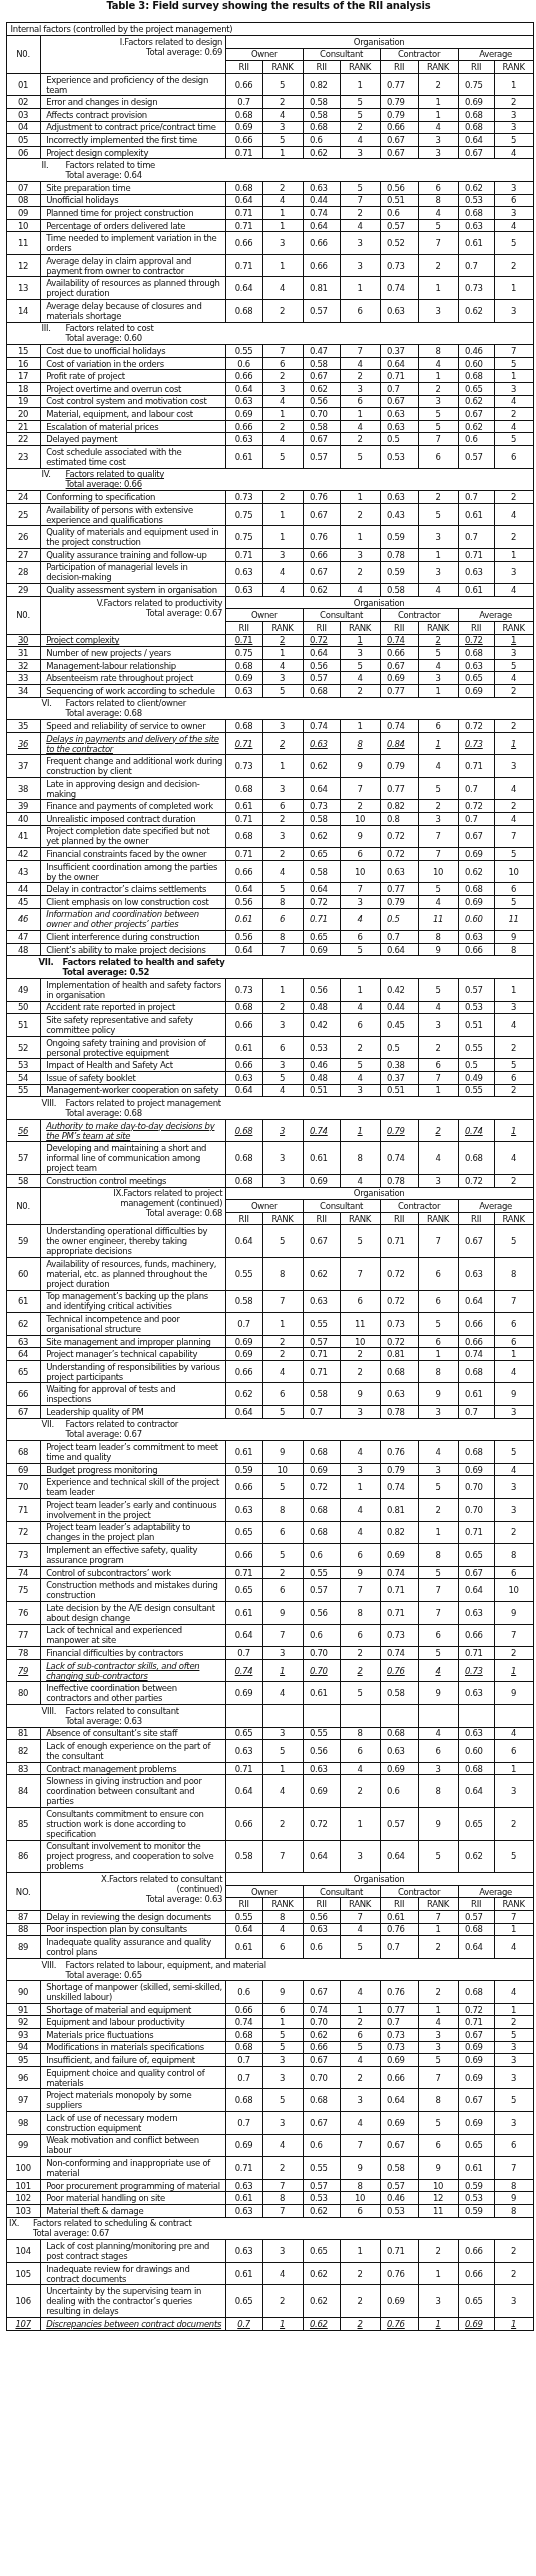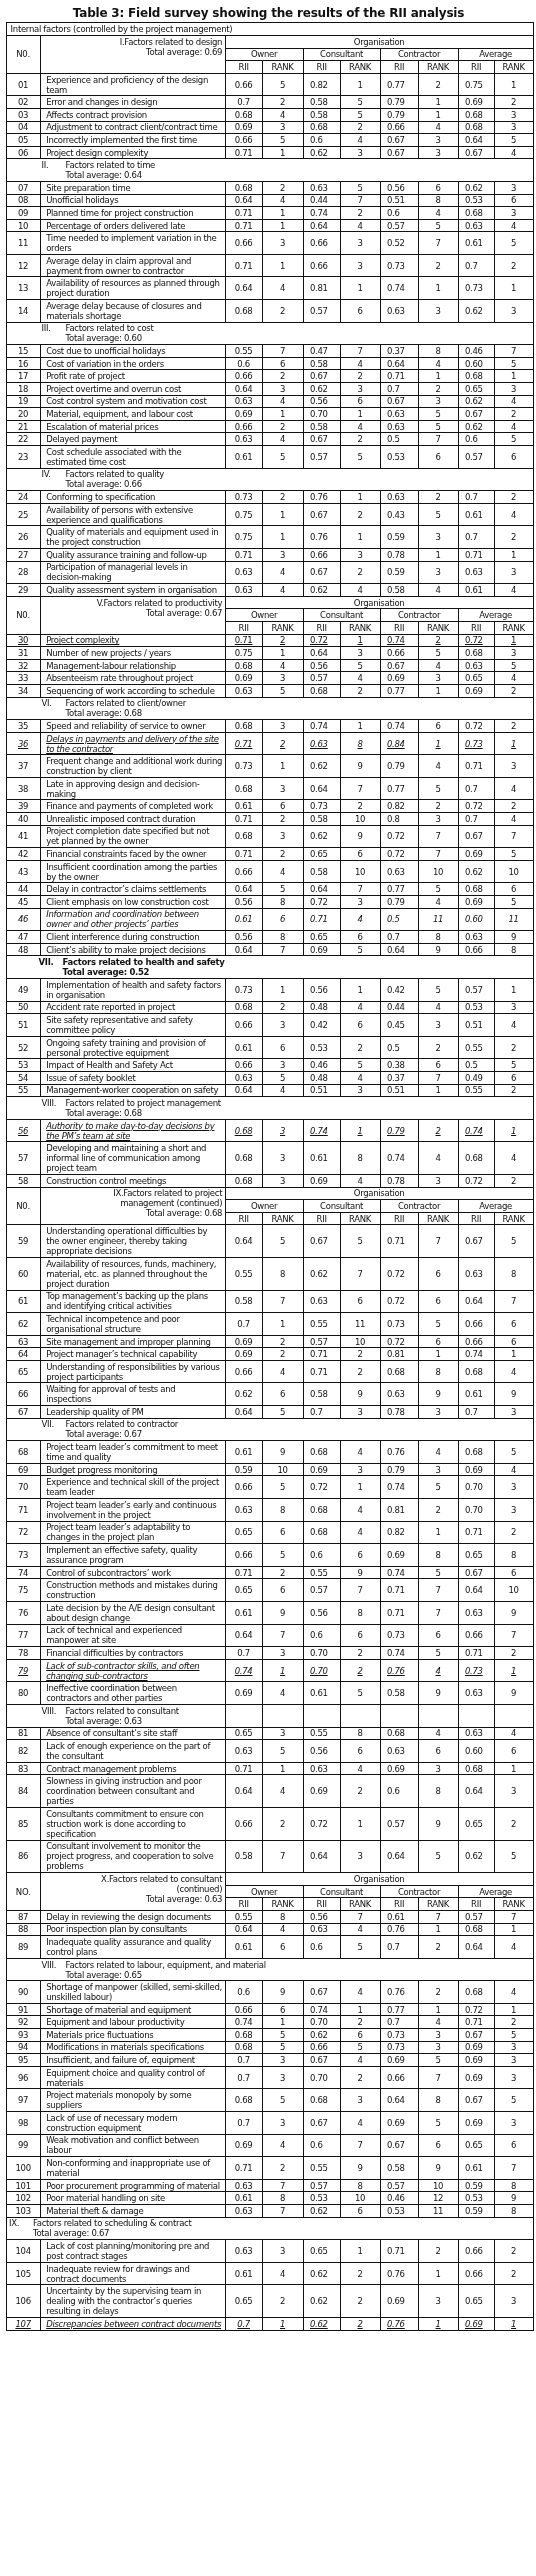--- a/index.html
+++ b/index.html
@@ -1,17 +1,17 @@
 <!DOCTYPE html>
 <html style="font-size:12.8px"><head>
 <meta charset="utf-8">
 <style>
   html, body { margin: 0; padding: 0; background: #ffffff; }
   body { width: 537px; font-family: "DejaVu Sans", sans-serif; color: #111; }
-  .title { text-align: center; font-weight: bold; font-size: 12px; padding-top: 6px; height: 22.4px; box-sizing: border-box; letter-spacing: -0.2px; }
+  .title { text-align: center; font-weight: bold; font-size: 10px; padding-top: 0; height: 22.4px; box-sizing: border-box; letter-spacing: -0.2px; }
   table { border-collapse: collapse; margin-left: 5.6px; width: 525px; table-layout: fixed; font-size: 8.5px; line-height: 10px; letter-spacing: -0.3px; border-radius: 13px; }
   td { border: 0.8px solid #111; padding: 0.8px 2.4px; vertical-align: middle; }
   td.no { text-align: center; }
   td.f { text-align: left; padding-left: 5.6px; }
   td.v { text-align: center; }
   td.v.l { text-align: left; padding-left: 6.4px; }
   .hd td { text-align: center; }
   .hd td.sechead { text-align: right; vertical-align: top; padding-left: 4.8px; }
   .sec td { border-left: 0.8px solid #111; border-right: 0.8px solid #111; }
   .secnum { display: inline-block; width: 24px; }
@@ -101,21 +101,21 @@
         <td class="v"><span class="">4</span></td>
         <td class="v l"><span class="">0.58</span></td>
         <td class="v"><span class="">5</span></td>
         <td class="v l"><span class="">0.79</span></td>
         <td class="v"><span class="">1</span></td>
         <td class="v l"><span class="">0.68</span></td>
         <td class="v"><span class="">3</span></td>
       </tr>
       <tr>
         <td class="no"><span class="">04</span></td>
-        <td class="f"><span class="">Adjustment to contract client/contract time</span></td>
+        <td class="f"><span class="">Adjustment to contract price/contract time</span></td>
         <td class="v"><span class="">0.69</span></td>
         <td class="v"><span class="">3</span></td>
         <td class="v l"><span class="">0.68</span></td>
         <td class="v"><span class="">2</span></td>
         <td class="v l"><span class="">0.66</span></td>
         <td class="v"><span class="">4</span></td>
         <td class="v l"><span class="">0.68</span></td>
         <td class="v"><span class="">3</span></td>
       </tr>
       <tr>
@@ -352,21 +352,21 @@
         <td class="v"><span class="">0.61</span></td>
         <td class="v"><span class="">5</span></td>
         <td class="v l"><span class="">0.57</span></td>
         <td class="v"><span class="">5</span></td>
         <td class="v l"><span class="">0.53</span></td>
         <td class="v"><span class="">6</span></td>
         <td class="v l"><span class="">0.57</span></td>
         <td class="v"><span class="">6</span></td>
       </tr>
       <tr class="sec">
-        <td colspan="10" style="padding-left: 35px;">
+        <td colspan="10" style="padding-left: 35px; text-decoration: underline;">
           <div><span class="secnum">IV.</span><span>Factors related to quality</span></div>
           <div class="secavg">Total average: 0.66</div>
         </td>
       </tr>
       <tr>
         <td class="no"><span class="">24</span></td>
         <td class="f"><span class="">Conforming to specification</span></td>
         <td class="v"><span class="">0.73</span></td>
         <td class="v"><span class="">2</span></td>
         <td class="v l"><span class="">0.76</span></td>

